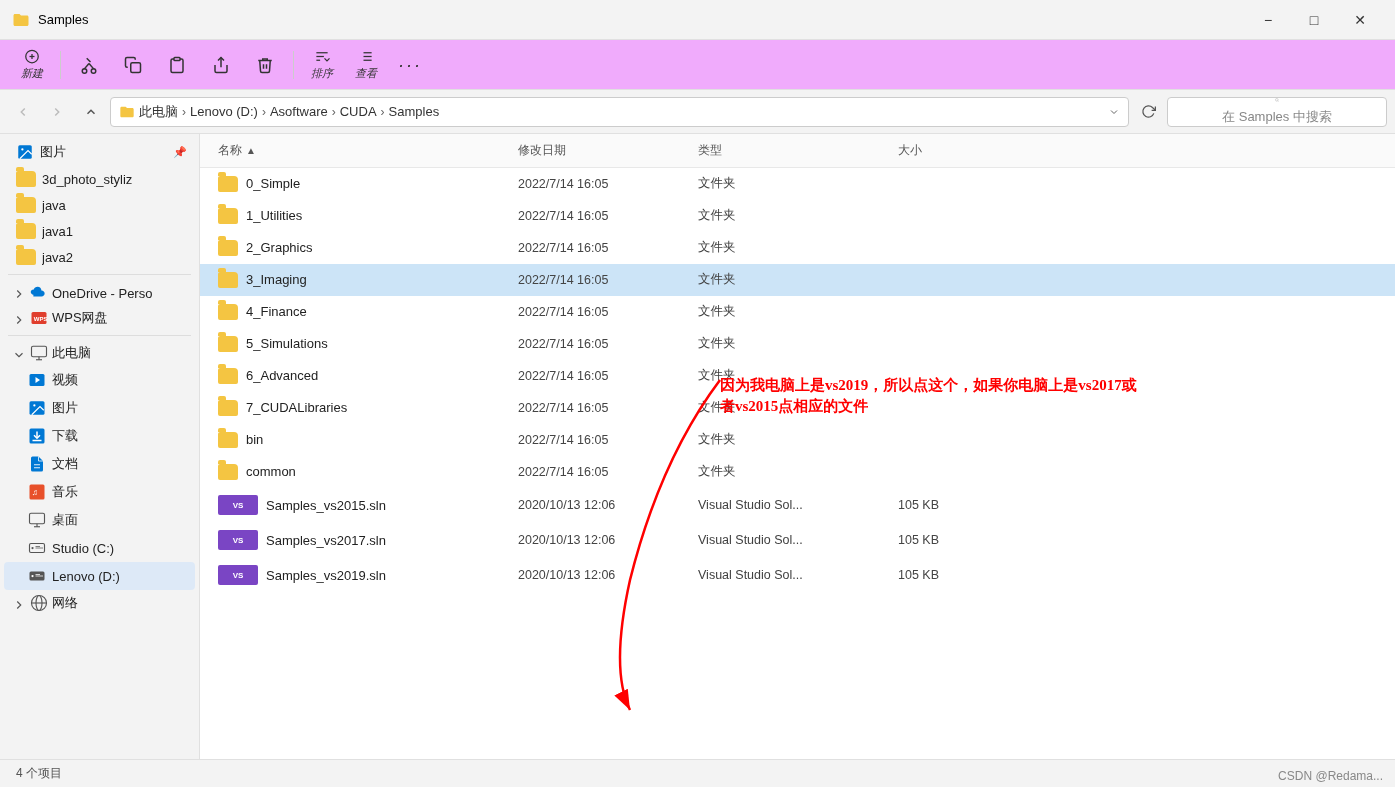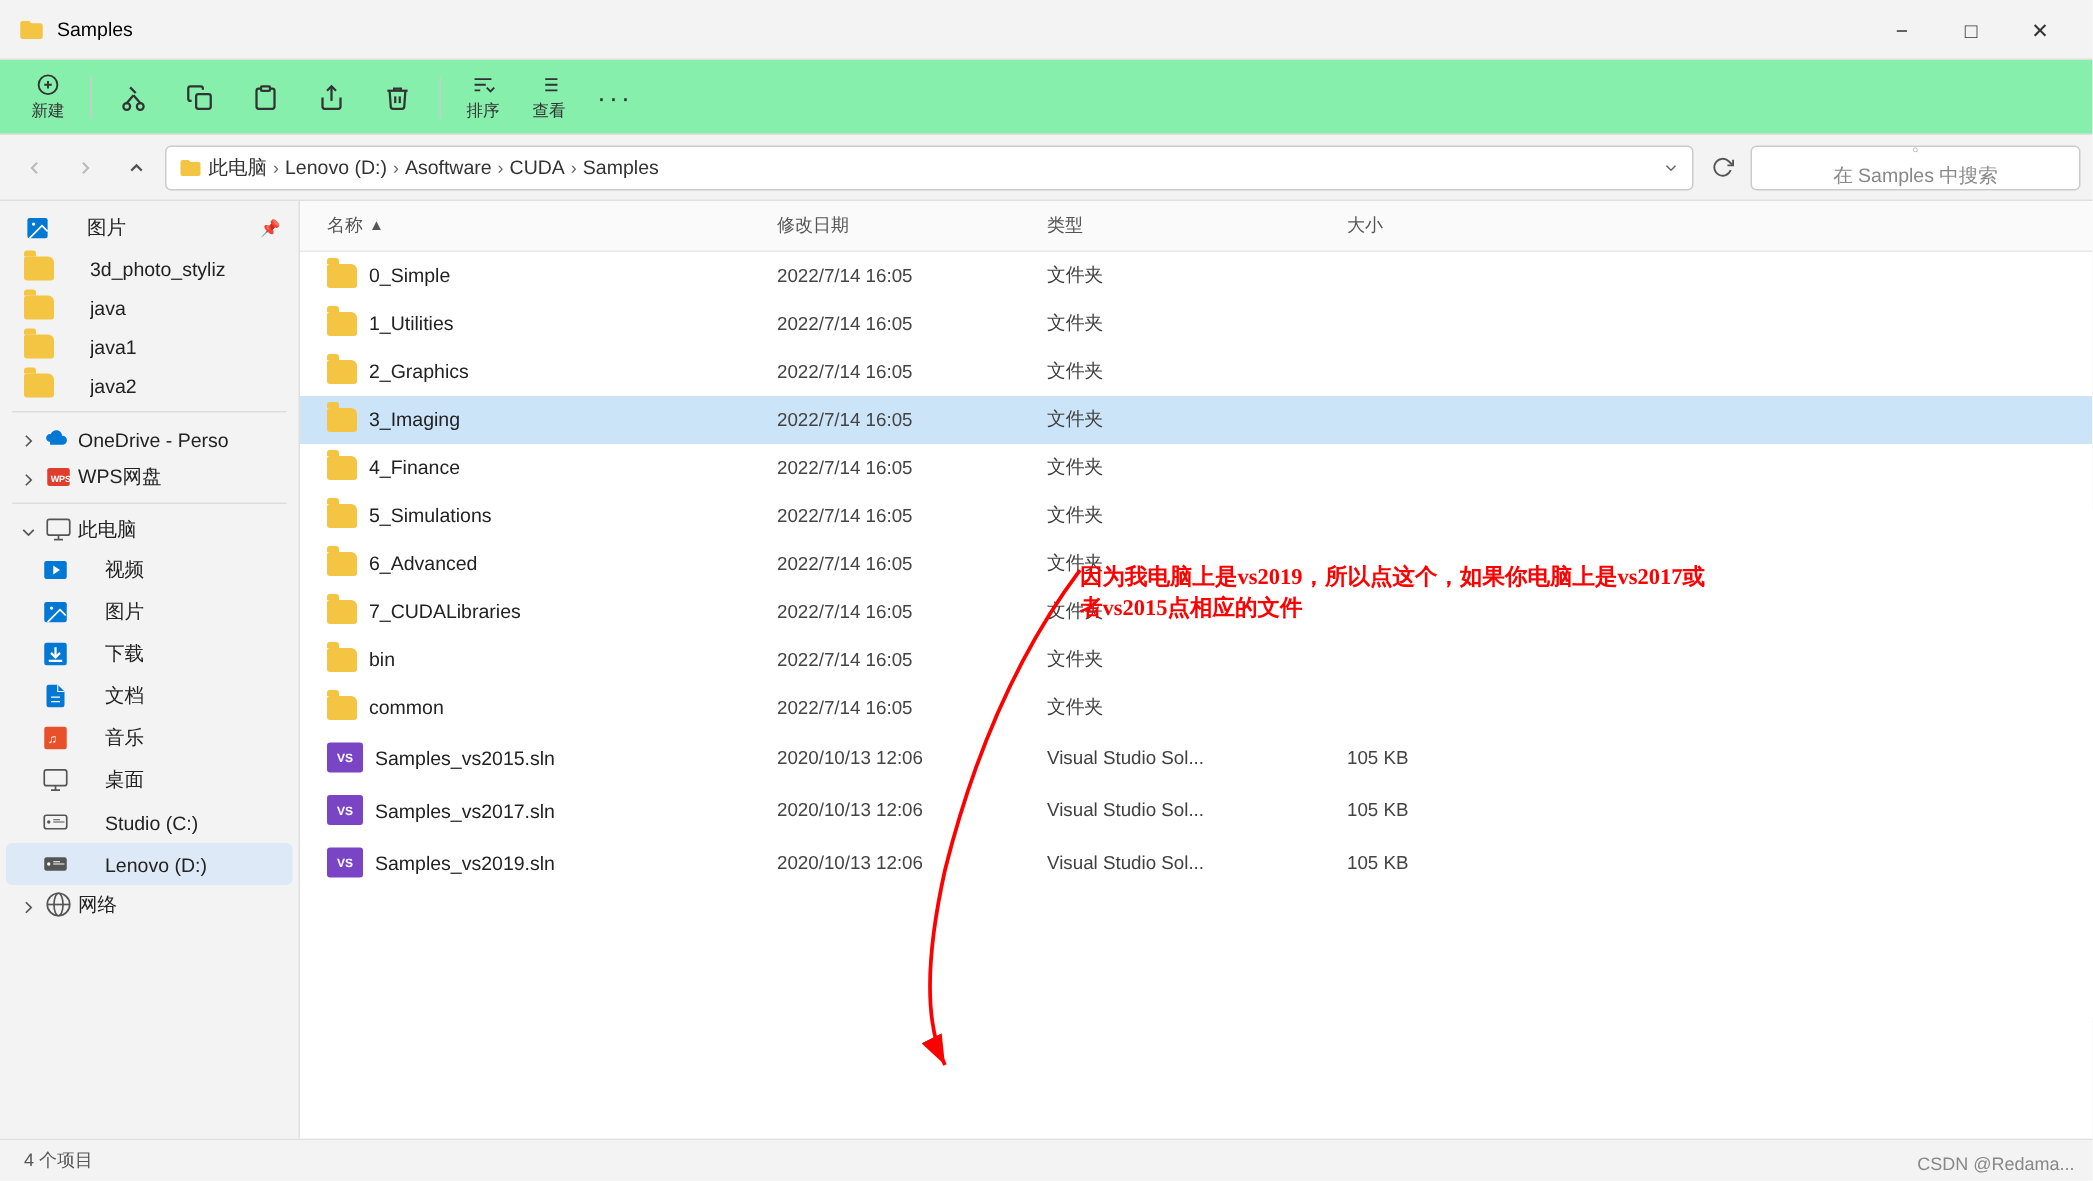--- a/index.html
+++ b/index.html
@@ -42,27 +42,28 @@
       display: flex;
       align-items: center;
       justify-content: center;
       cursor: pointer;
       font-size: 14px;
       color: #333;
     }
 
     
     .toolbar {
-      background: #86efac;
+      background: #f0abfc;
       height: 50px;
       display: flex;
       align-items: center;
       padding: 0 12px;
       gap: 4px;
       border-bottom: 1px solid #e0e0e0;
+      font-style: italic;
     }
     .toolbar-btn {
       display: flex;
       flex-direction: column;
       align-items: center;
       justify-content: center;
       padding: 4px 8px;
       border-radius: 4px;
       cursor: pointer;
       min-width: 40px;
@@ -153,21 +154,21 @@
       background: #f3f3f3;
       border-right: 1px solid #e0e0e0;
       overflow-y: auto;
       padding: 4px 0;
     }
     .sidebar-item {
       display: flex;
       align-items: center;
       padding: 5px 8px 5px 12px;
       cursor: pointer;
-      gap: 24px;
+      gap: 6px;
       border-radius: 4px;
       margin: 0 4px;
     }
     .sidebar-item.selected { background: #dde9f7; }
     .sidebar-icon { width: 18px; height: 18px; flex-shrink: 0; }
     .sidebar-label { font-size: 13px; color: #222; white-space: nowrap; overflow: hidden; text-overflow: ellipsis; }
     .sidebar-pin { margin-left: auto; color: #aaa; font-size: 11px; }
     .sidebar-group {
       display: flex;
       align-items: flex-end;
@@ -240,21 +241,21 @@
       content: '';
       position: absolute;
       top: -4px;
       left: 0;
       width: 8px;
       height: 4px;
       background: #f4c542;
       border-radius: 2px 2px 0 0;
     }
     .sln-icon {
-      width: 24px;
+      width: 40px;
       height: 20px;
       background: #7a45c4;
       border-radius: 2px;
       flex-shrink: 0;
       display: flex;
       align-items: center;
       justify-content: center;
       color: white;
       font-size: 8px;
       font-weight: bold;

